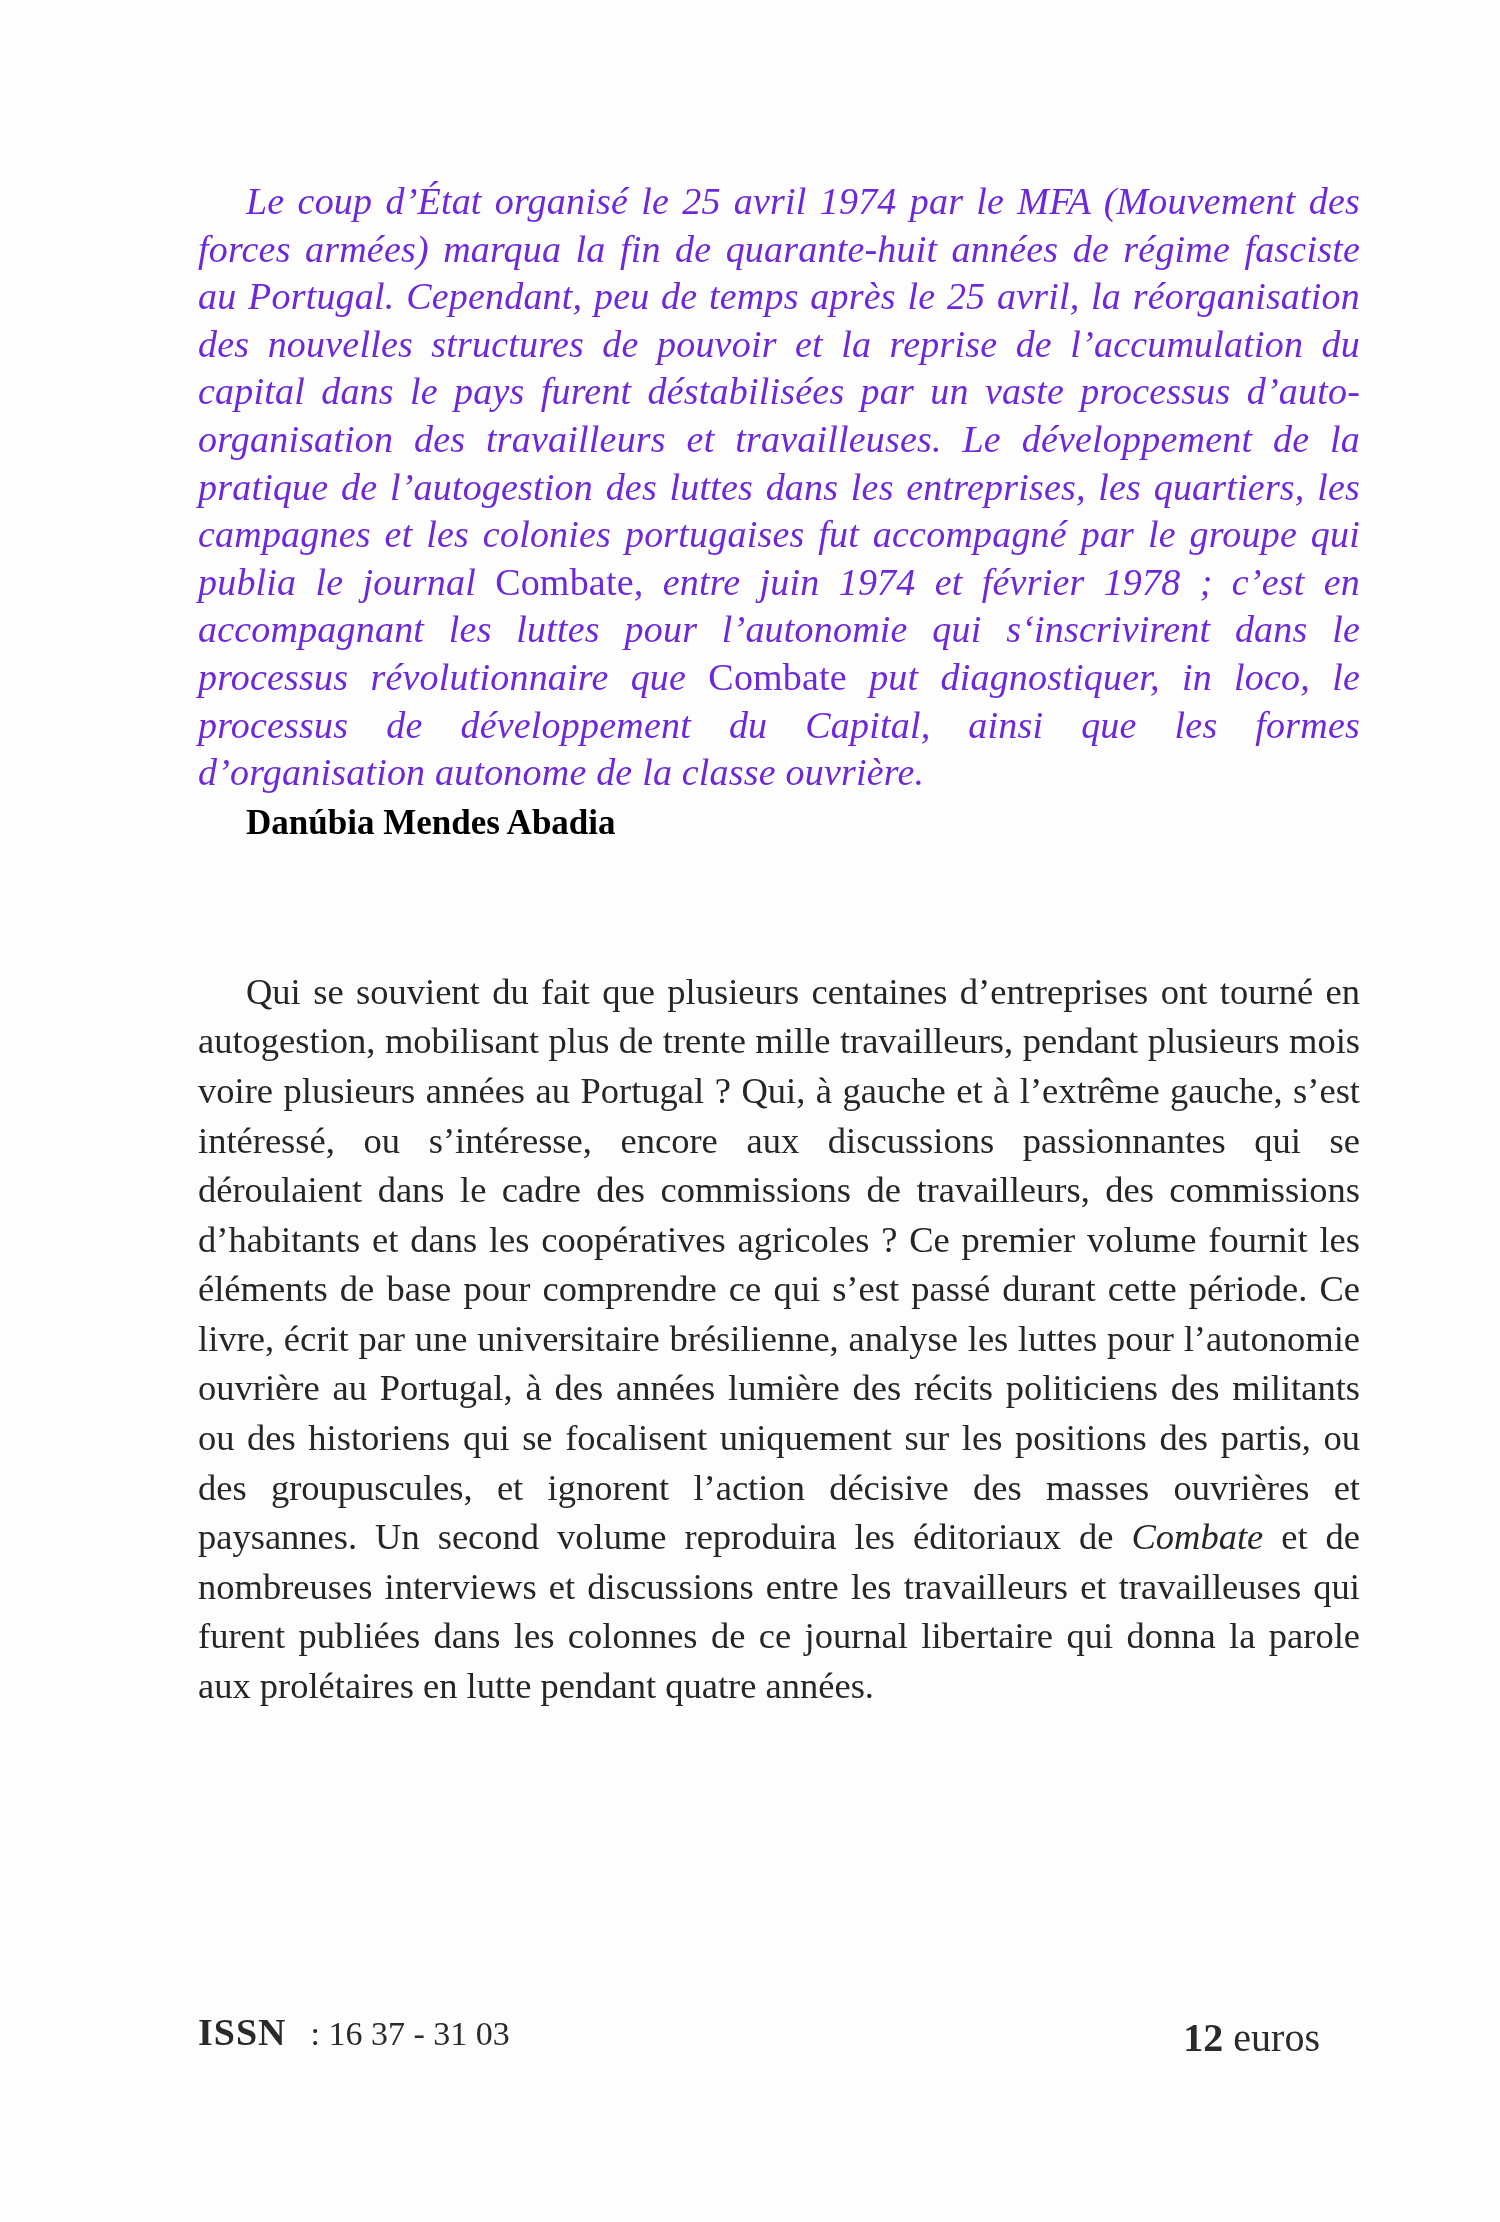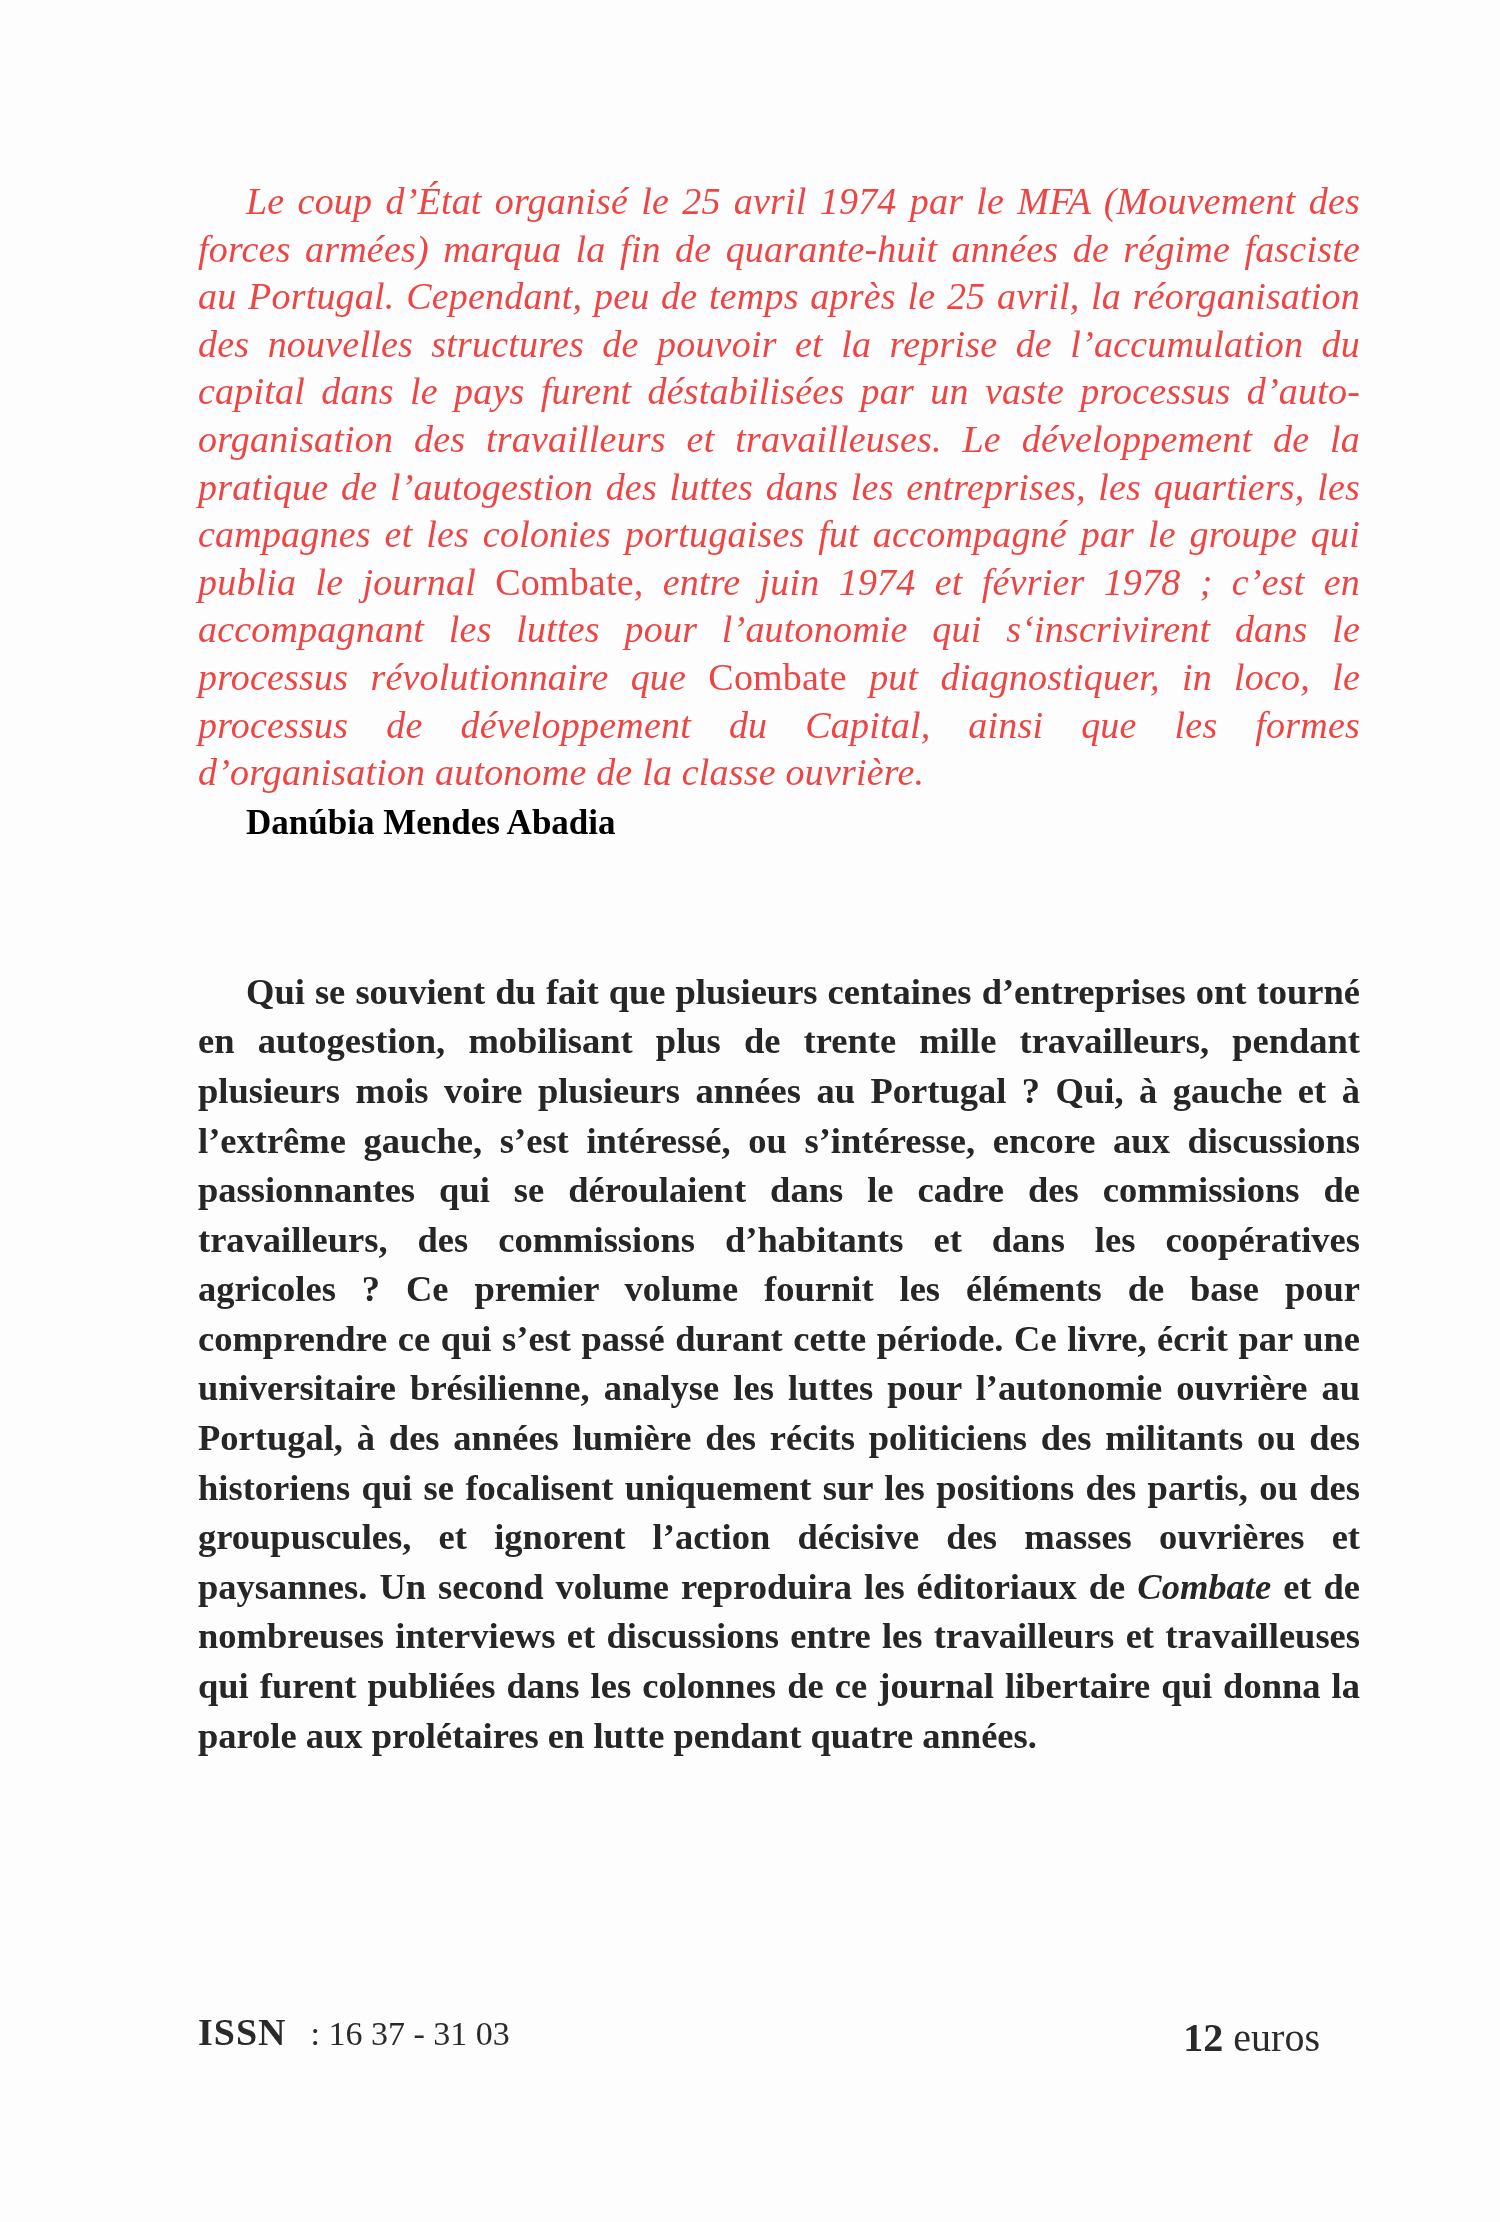--- a/index.html
+++ b/index.html
@@ -1,23 +1,23 @@
 <!DOCTYPE html>
 <html><head>
 <meta charset="utf-8">
 <style>
   html, body { margin:0; padding:0; }
   body { width:1500px; height:2222px; background:#fdfdfd; position:relative; overflow:hidden;
          font-family:"Liberation Serif","DejaVu Serif",serif; color:#2a2a2a; }
   .page { position:absolute; left:198px; top:178px; width:1162px; }
   .p1 { font-style:italic; font-size:38px; line-height:47.6px; text-align:justify; margin:0;
-        text-indent:48px; letter-spacing:0.2px; color:#ef4444; }
+        text-indent:48px; letter-spacing:0.2px; color:#6d28d9; }
   .p1 .roman { font-style:normal; }
   .author { font-weight:bold; font-size:35px; margin:2px 0 0 48px; line-height:48px; color:#000000; }
-  .p2 { font-size:36.5px; line-height:49.6px; text-align:justify; margin:120px 0 0 0; text-indent:48px; color:#262626;font-weight:bold; }
+  .p2 { font-size:36.5px; line-height:49.6px; text-align:justify; margin:120px 0 0 0; text-indent:48px; color:#262626; }
   .p2 .it { font-style:italic; }
   .sign { font-style:italic; font-size:36px; margin:2px 0 0 48px; line-height:52px; color:#333; }
   .footer { position:absolute; left:198px; top:2010px; width:1122px; height:60px;text-align:right; }
   .issn { position:absolute; left:0; top:0; font-size:38px; }
   .issn b { font-weight:bold; letter-spacing:1px; }
   .issn span.num { font-size:34px; margin-left:24px; }
   .price { position:absolute; right:0; top:4px; font-size:40px; }
   .price b { font-weight:bold; }
 </style>
 </head>

